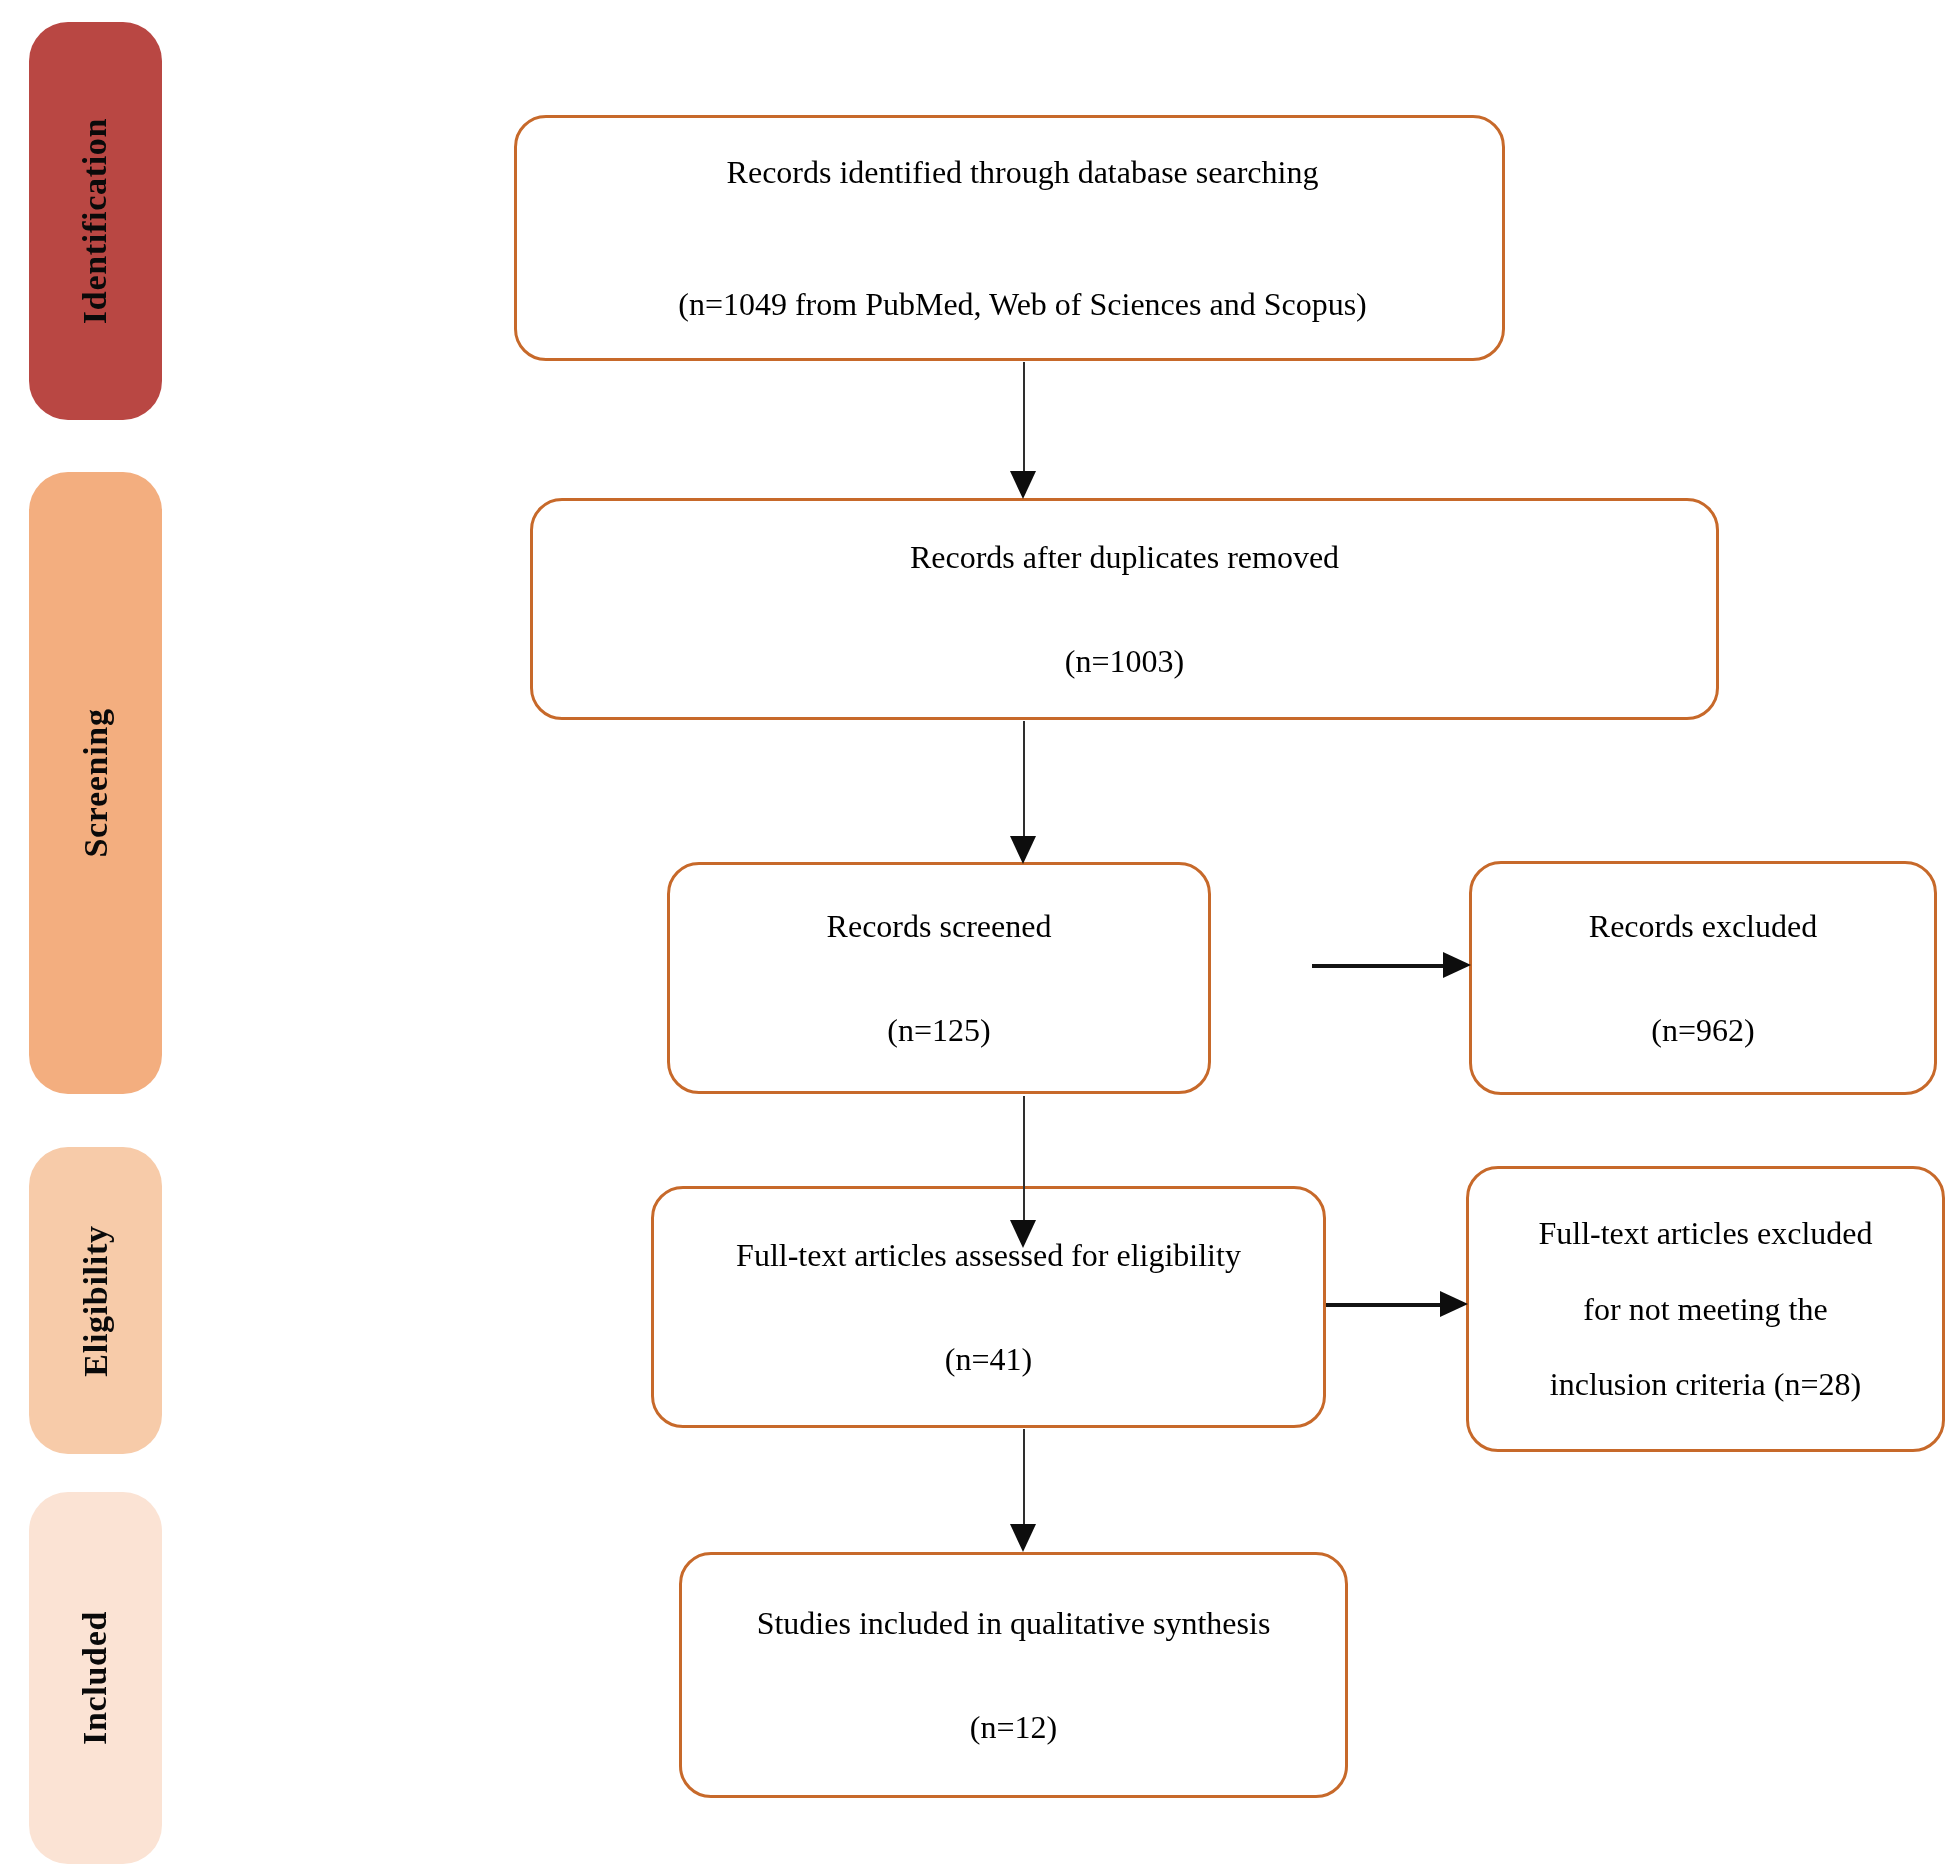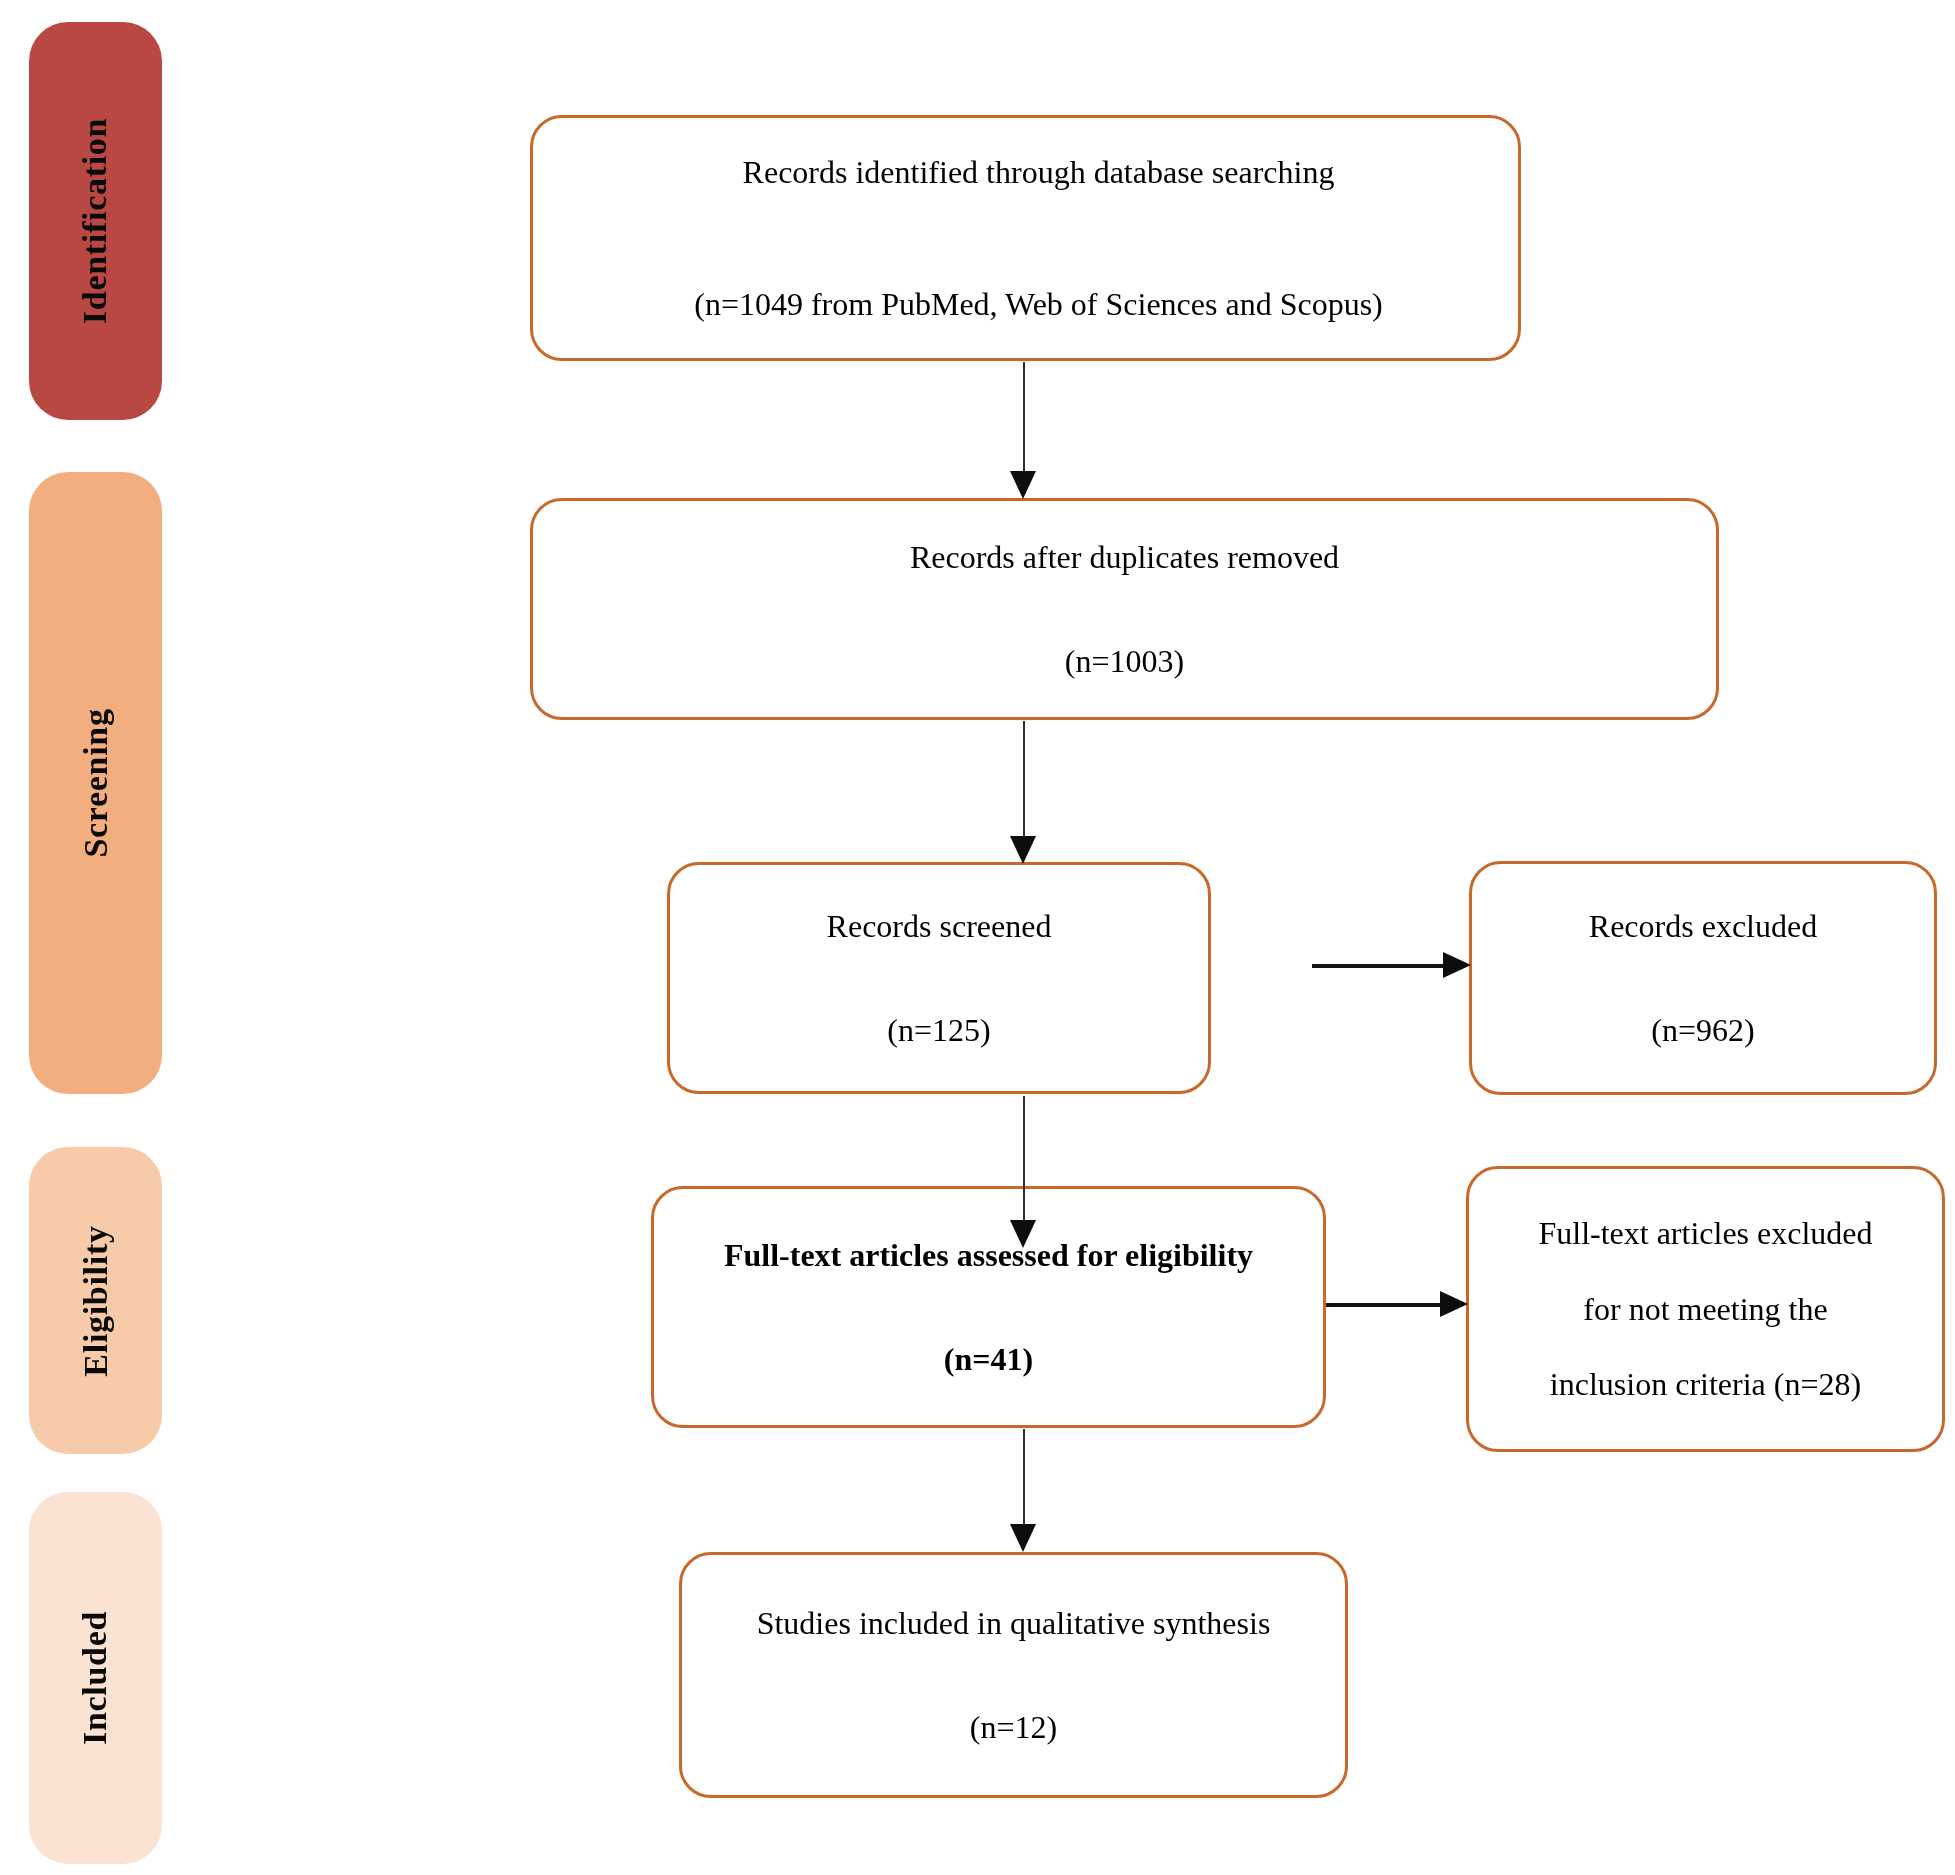--- a/index.html
+++ b/index.html
@@ -35,25 +35,25 @@
     border-radius:32px;
     display:flex;flex-direction:column;align-items:center;justify-content:center;
     text-align:center;
     font-size:32px;line-height:1.15;
     box-sizing:border-box;
   }
   .fbox .ln{white-space:nowrap;}
   .gap90{gap:67px;}
   .gap130{gap:95px;}
   .gap60{gap:45px;}
-  #box-identified{left:530px;top:115px;width:991px;height:246px;padding-left:26px;}
+  #box-identified{left:514px;top:115px;width:991px;height:246px;padding-left:26px;}
   #box-duplicates{left:530px;top:498px;width:1189px;height:222px;}
   #box-screened{left:667px;top:862px;width:544px;height:232px;}
   #box-records-excluded{left:1469px;top:861px;width:468px;height:234px;}
-  #box-fulltext{left:651px;top:1186px;width:675px;height:242px;font-weight:bold;}
+  #box-fulltext{left:651px;top:1186px;width:675px;height:242px;}
   #box-fulltext-excluded{left:1466px;top:1166px;width:479px;height:286px;gap:39px;}
   #box-included-studies{left:643px;top:1552px;width:669px;height:246px;margin-left:36px;}
   
   .vline{position:absolute;width:2.2px;background:#2e2e2e;z-index:3;}
   .hline{position:absolute;height:3.6px;background:#141414;z-index:3;}
   .arr-down{
     position:absolute;width:0;height:0;z-index:3;
     border-left:13px solid transparent;border-right:13px solid transparent;
     border-top:28px solid #0d0d0d;
   }

